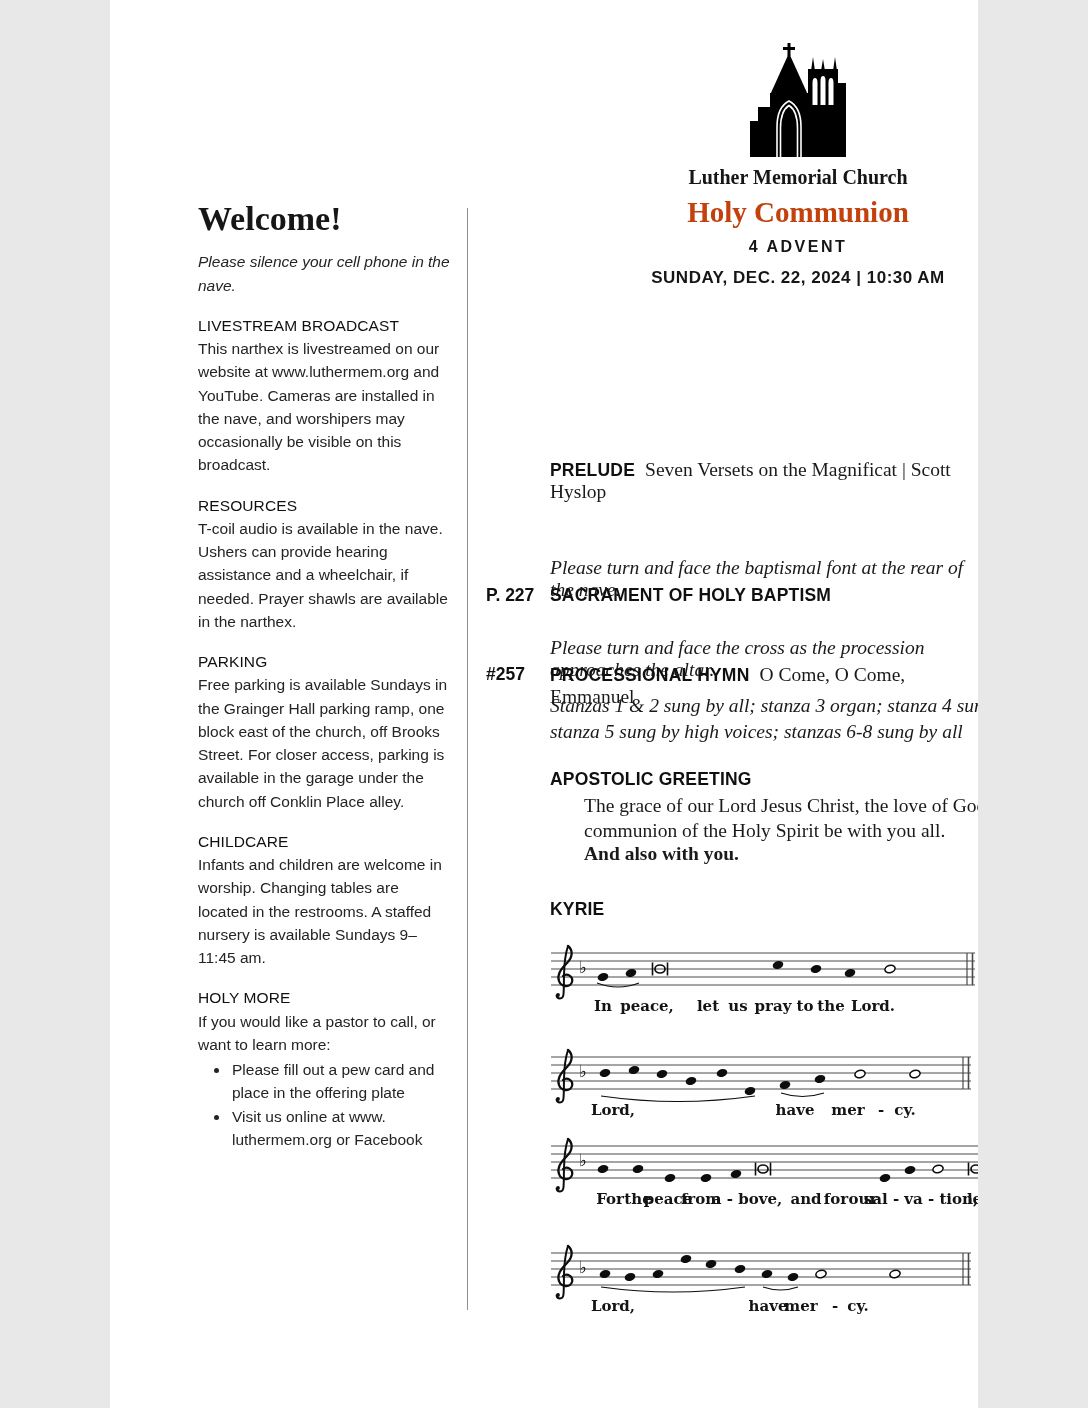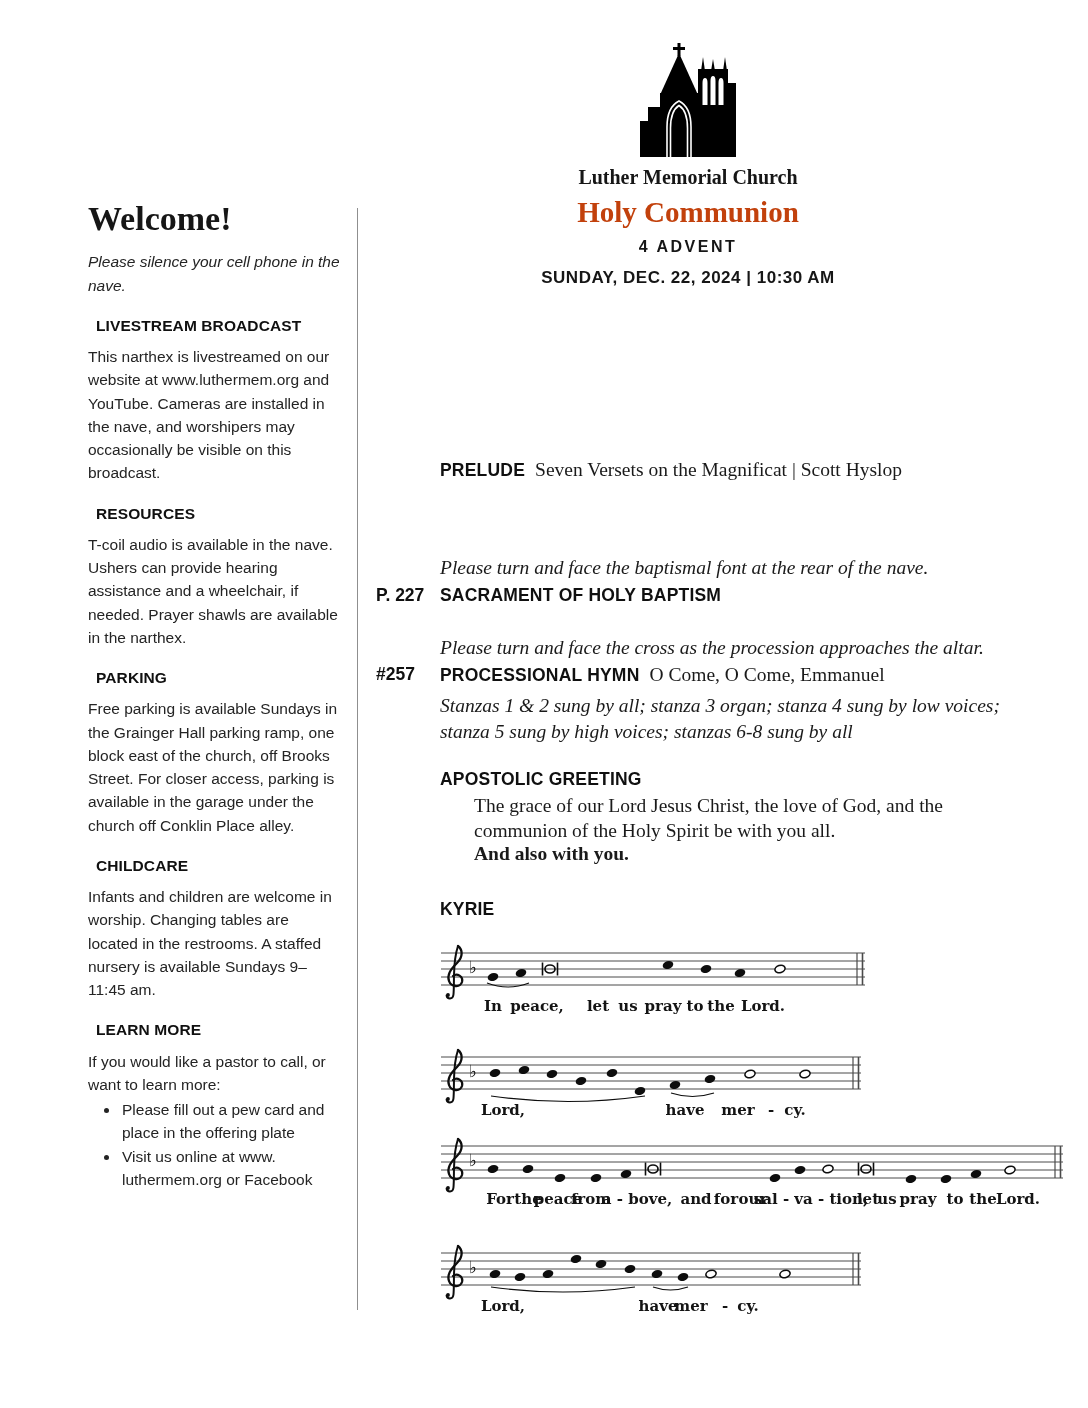--- a/index.html
+++ b/index.html
@@ -1,31 +1,31 @@
 <!DOCTYPE html>
 <html><head>
 <meta charset="utf-8">
 <style>
   html,body{margin:0;padding:0;background:#e8e8e8;}
-  .page{position:relative;width:1088px;height:1408px;background:#ffffff;overflow:hidden;
+  .page{position:relative;width:868px;height:1408px;background:#ffffff;overflow:hidden;
         color:#1c1c1c;margin:0 auto;}
   
   .hdr{position:absolute;left:338px;top:42px;width:700px;text-align:center;}
   .hdr-icon{display:inline-block;}
   .church-name{font-family:"Liberation Serif",serif;font-weight:bold;font-size:20px;margin-top:4px;color:#161616;}
   .service-title{font-family:"Liberation Serif",serif;font-weight:bold;font-size:29px;margin-top:7px;color:#c2410c;}
   .season{font-family:"Liberation Sans",sans-serif;font-weight:bold;font-size:16px;letter-spacing:2.5px;margin-top:9px;color:#161616;}
   .dateline{font-family:"Liberation Sans",sans-serif;font-weight:bold;font-size:17px;letter-spacing:0.5px;margin-top:12px;color:#161616;}
   
   .sidebar{position:absolute;left:88px;top:200px;width:254px;
            font-family:"Liberation Sans",sans-serif;font-size:15.5px;line-height:1.5;color:#242424;}
   .welcome{font-family:"Liberation Serif",serif;font-weight:bold;font-size:34px;color:#161616;line-height:1.1;}
   .intro{font-style:italic;margin-top:13px;}
   .side-section{margin-top:17px;}
-  .side-section h3{font-size:15.5px;font-weight:bold;margin:8px;color:#101010;letter-spacing:0.1px;}
+  .side-section h3{font-size:15.5px;font-weight:normal;margin:0;color:#101010;letter-spacing:0.1px;}
   .side-section p{margin:0;}
   .side-ul{margin:2px 0 0 0;padding-left:32px;}
   .side-ul li{padding-left:2px;}
   .divider{position:absolute;left:357px;top:208px;width:1px;height:1102px;background:#8f8f8f;}
   
   .abs{position:absolute;}
   .heading-sans{font-family:"Liberation Sans",sans-serif;font-weight:bold;font-size:17.5px;color:#101010;letter-spacing:0.2px;}
   .serif{font-family:"Liberation Serif",serif;font-size:19.5px;color:#1a1a1a;}
   .rubric{font-family:"Liberation Serif",serif;font-style:italic;font-size:19.5px;color:#1a1a1a;}
   .mlabel{position:absolute;left:376px;font-family:"Liberation Sans",sans-serif;font-weight:bold;font-size:17.5px;color:#101010;}
@@ -89,21 +89,21 @@
         </div>
         <div class="side-section">
           <h3>PARKING</h3>
           <p>Free parking is available Sundays in the Grainger Hall parking ramp, one block east of the church, off Brooks Street. For closer access, parking is available in the garage under the church off Conklin Place alley.</p>
         </div>
         <div class="side-section">
           <h3>CHILDCARE</h3>
           <p>Infants and children are welcome in worship. Changing tables are located in the restrooms. A staffed nursery is available Sundays 9–11:45 am.</p>
         </div>
         <div class="side-section">
-          <h3>LEARN MORE</h3>
+          <h3>HOLY MORE</h3>
           <p>If you would like a pastor to call, or want to learn more:</p>
           <ul class="side-ul">
             <li>Please fill out a pew card and place in the offering plate</li>
             <li>Visit us online at www. luthermem.org or Facebook</li>
           </ul>
         </div>
       </div>
   </div>
 
   <div class="divider"></div>

